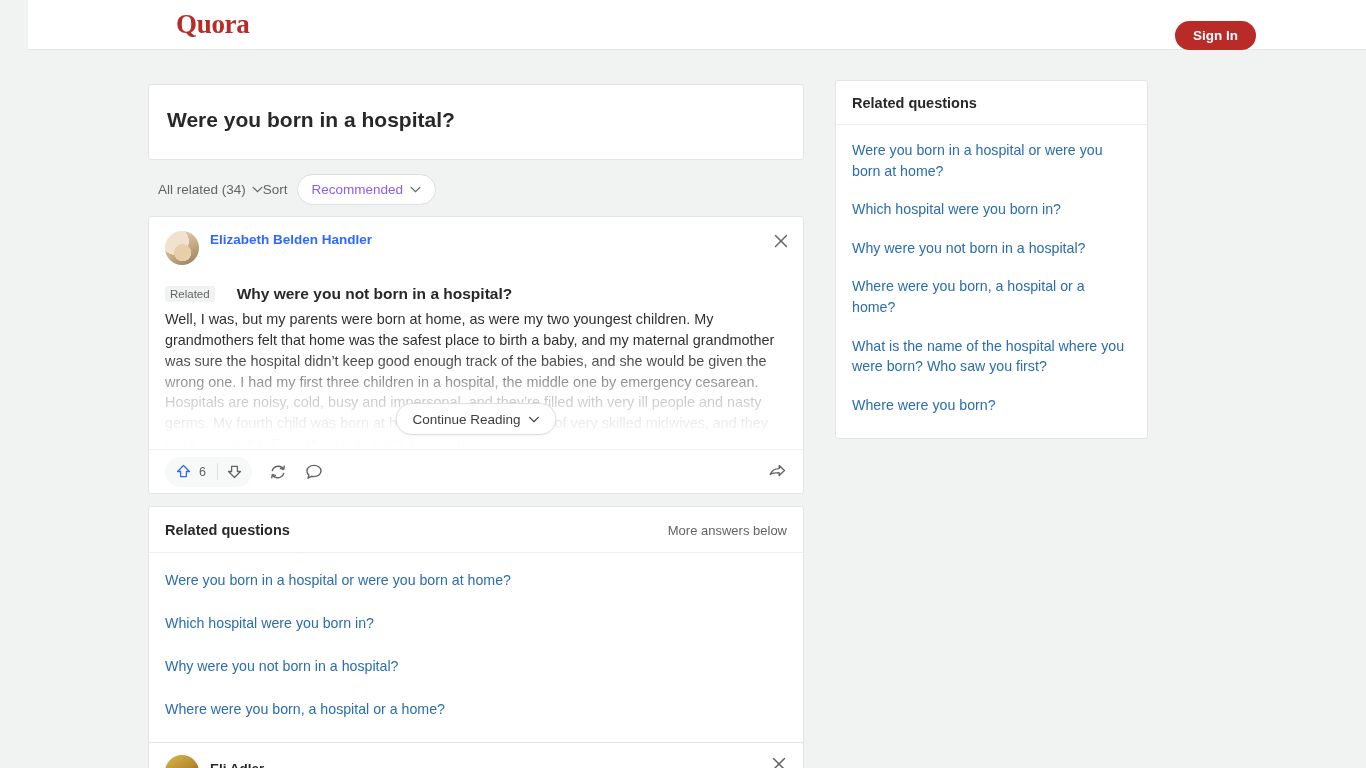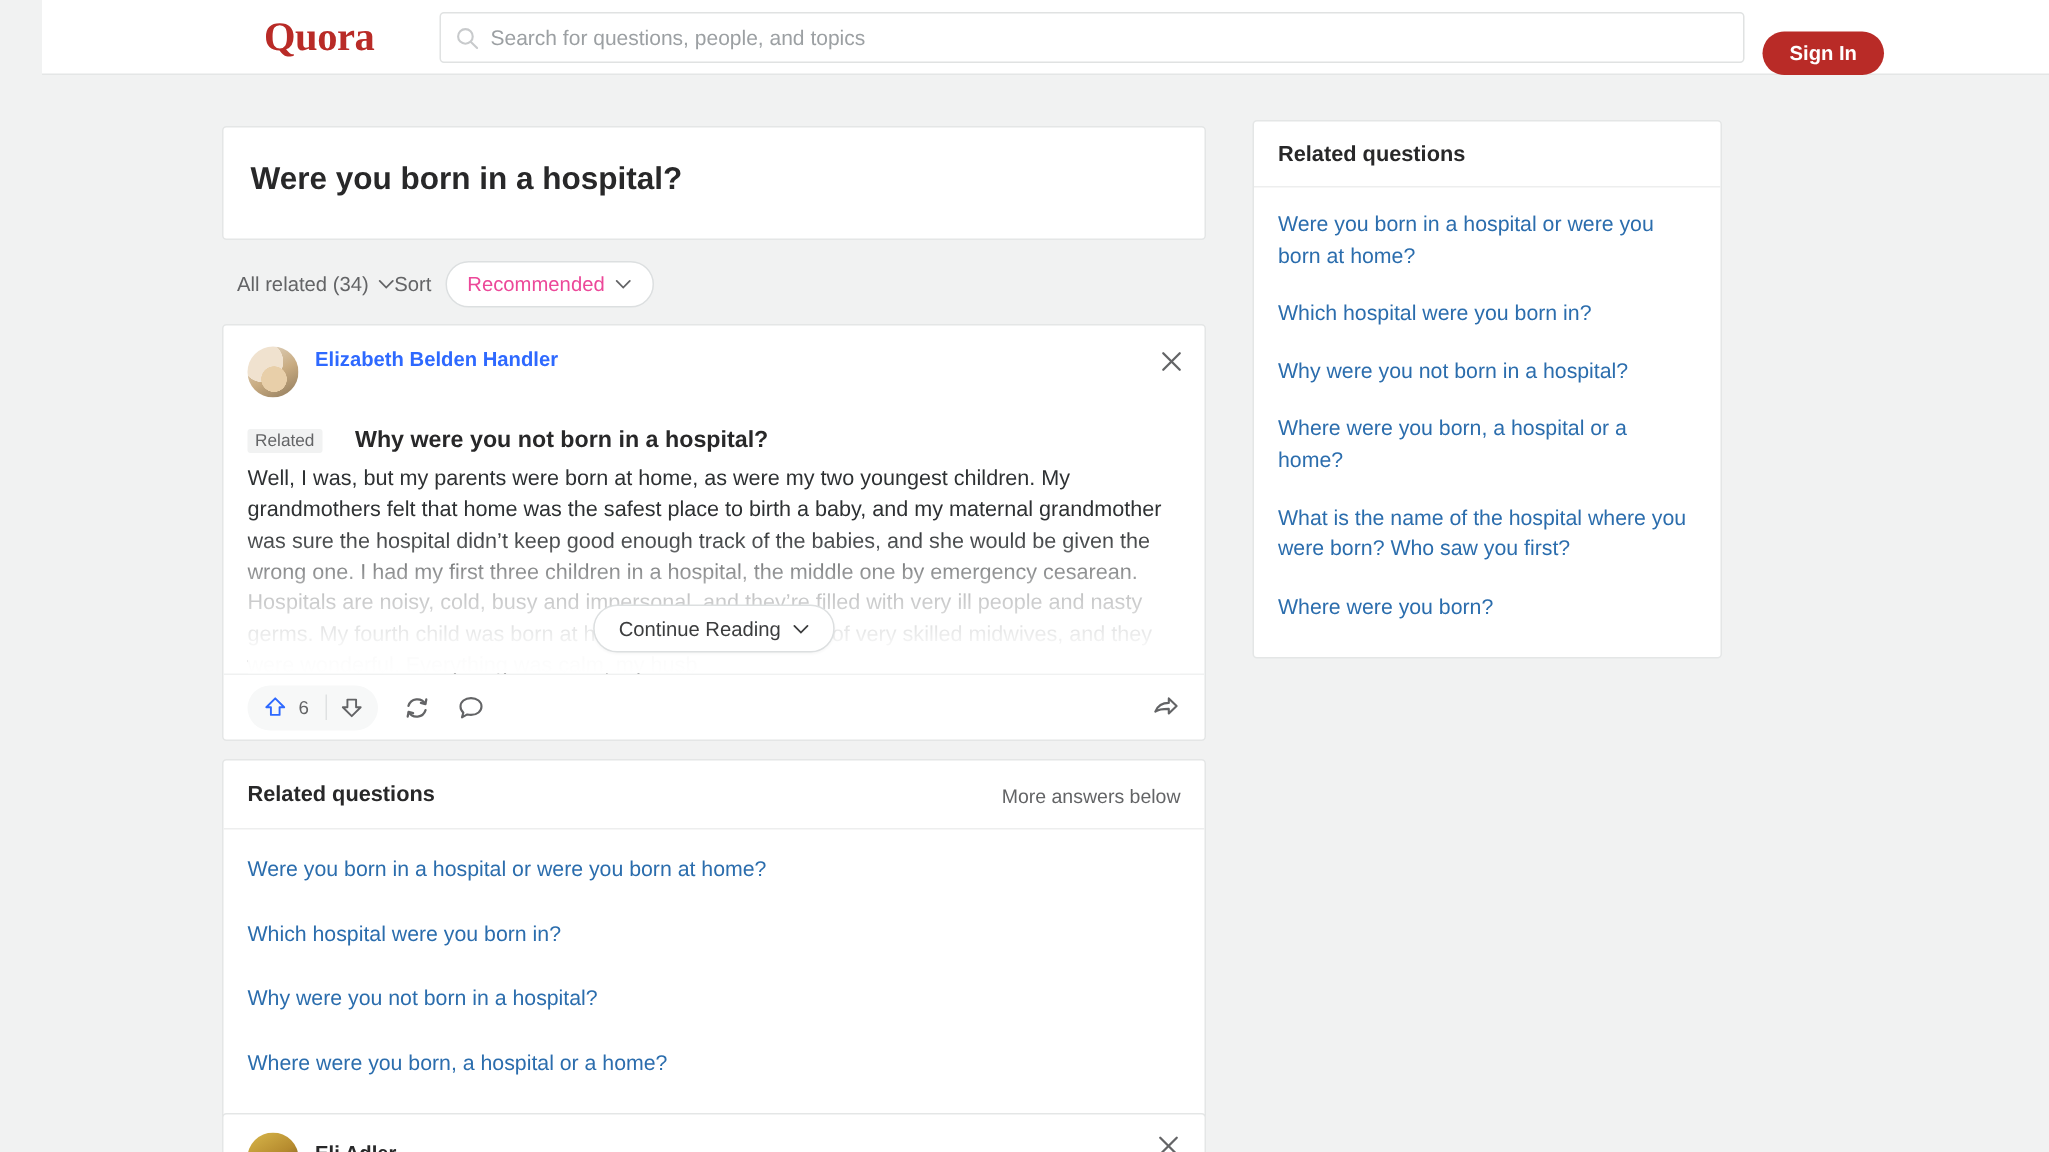--- a/index.html
+++ b/index.html
@@ -72,21 +72,21 @@
   .all-related {
     display: flex; align-items: center; gap: 6px;
     font-size: 13.5px; color: #636466; cursor: pointer;
   }
   .sort-wrap { display: flex; align-items: center; gap: 9px; }
   .sort-label { font-size: 13.5px; color: #636466; }
   .sort-pill {
     display: flex; align-items: center; gap: 7px;
     border: 1px solid #dcdfe0; border-radius: 17px;
     background: #fff; height: 31px; padding: 0 14px;
-    font-size: 13.5px; color: #ec4899; cursor: pointer;
+    font-size: 13.5px; color: #8b5cf6; cursor: pointer;
   }
   .chev { width: 11px; height: 7px; flex: 0 0 auto; }
 
   
   .ans-card { position: relative; padding: 14px 16px 0 16px; }
   .ans-head { display: flex; gap: 11px; }
   .avatar {
     width: 34px; height: 34px; border-radius: 50%;
     flex: 0 0 auto; overflow: hidden;
     background: #c9b79b;
@@ -207,27 +207,20 @@
   .bottom-inner { display: flex; gap: 11px; padding: 12px 16px 0 16px; position: relative; }
   .bottom-name { font-size: 13.5px; font-weight: bold; color: #282829; padding-top: 6px; }
   .bottom-x { position: absolute; right: 13px; top: 14px; width: 18px; height: 18px; }
 </style>
 </head>
 <body>
 
 <div class="topbar">
   <div class="logo">Quora</div>
 
-  <div class="searchbox">
-    <svg class="search-icon" viewBox="0 0 16 16">
-      <circle cx="6.7" cy="6.7" r="5.2" fill="none" stroke="#9ca0a3" stroke-width="1.5"></circle>
-      <line x1="10.6" y1="10.6" x2="15" y2="15" stroke="#9ca0a3" stroke-width="1.5" stroke-linecap="round"></line>
-    </svg>
-    <span class="search-placeholder">Search for questions, people, and topics</span>
-  </div>
 
   <button class="signin">Sign In</button>
 </div>
 
 <div class="main-col">
 
   <div class="card q-card">
     <div class="q-title">Were you born in a hospital?</div>
   </div>
 

